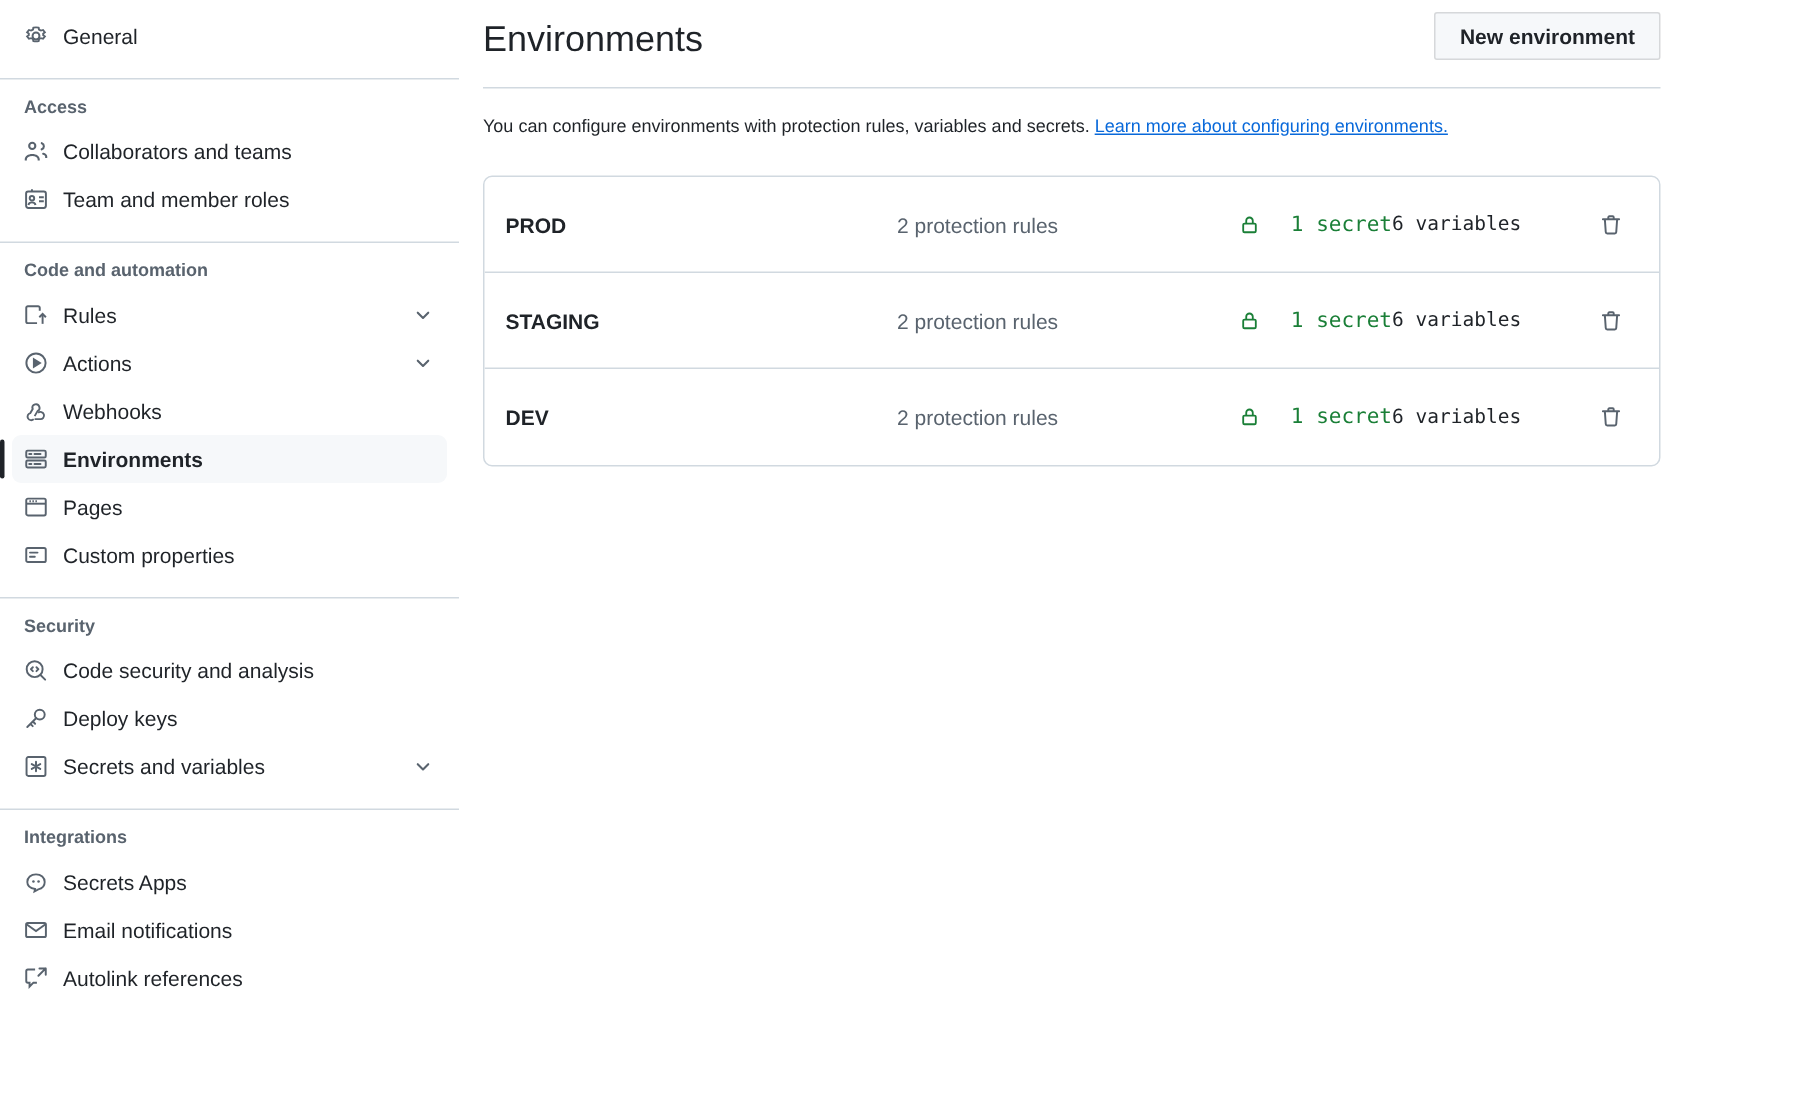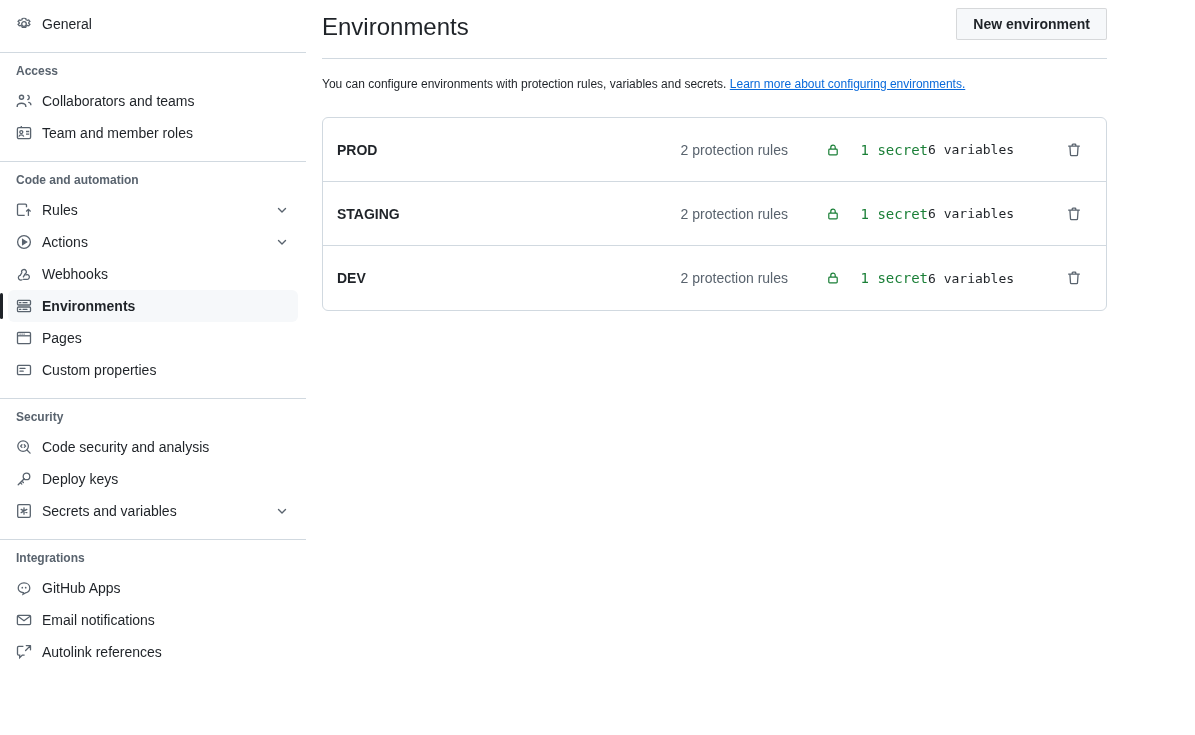--- a/index.html
+++ b/index.html
@@ -173,21 +173,20 @@
     white-space: nowrap;
     overflow: hidden;
     text-overflow: ellipsis;
   }
 
   .env-rules {
     font-size: 14px;
     color: #59636e;
     white-space: nowrap;
     width: 190px;
-    text-align: right;
     flex: 0 0 190px;
   }
 
   .env-secrets {
     display: flex;
     align-items: center;
     gap: 6px;
     color: #1a7f37;
     font-family: "DejaVu Sans Mono", monospace;
     font-size: 14px;
@@ -387,21 +386,21 @@
           <div class="nav-section-title">Integrations</div>
           <div class="nav-group">
             <div class="nav-item">
               <span class="nav-icon">
                 <svg width="16" height="16" viewBox="0 0 16 16" fill="none" stroke="currentColor" stroke-width="1.25">
                   <path d="M2.2 8c0-2.9 2.4-5.1 5.8-5.1S13.8 5.1 13.8 8c0 2.6-1.8 4.4-4.3 4.9l-2.5 1.4.4-1.6C4.2 12.2 2.2 10.4 2.2 8Z"></path>
                   <circle cx="6.3" cy="7.7" r=".85" fill="currentColor" stroke="none"></circle>
                   <circle cx="9.7" cy="7.7" r=".85" fill="currentColor" stroke="none"></circle>
                 </svg>
               </span>
-              <span class="nav-label">GitHub Apps</span>
+              <span class="nav-label">Secrets Apps</span>
             </div>
             <div class="nav-item">
               <span class="nav-icon">
                 <svg width="16" height="16" viewBox="0 0 16 16" fill="none" stroke="currentColor" stroke-width="1.3">
                   <rect x="1.4" y="3.3" width="13.2" height="9.4" rx="1.1"></rect>
                   <path d="M1.9 4.3l6.1 4.4 6.1-4.4"></path>
                 </svg>
               </span>
               <span class="nav-label">Email notifications</span>
             </div>

